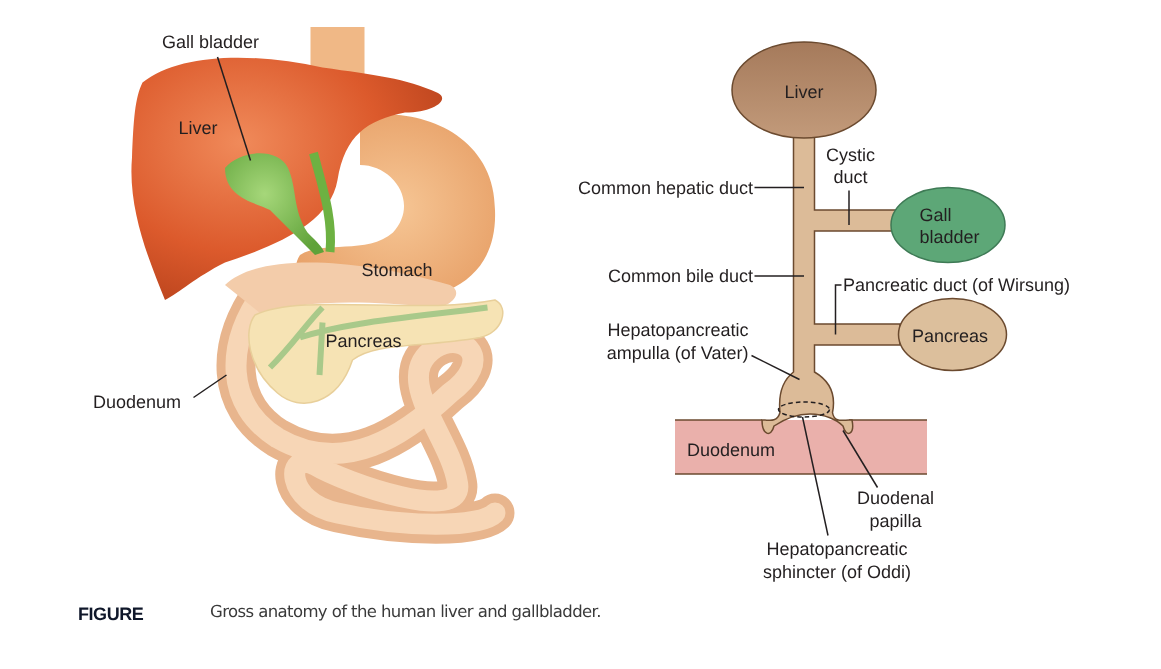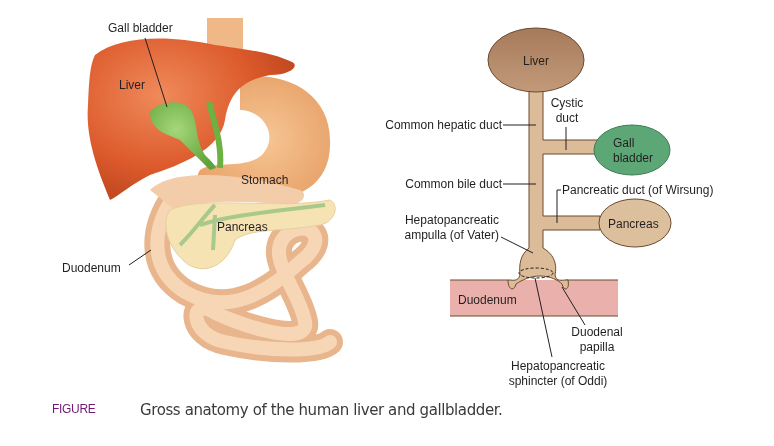--- a/index.html
+++ b/index.html
@@ -3,22 +3,22 @@
 <meta charset="utf-8">
 <style>
   html, body { margin: 0; padding: 0; background: #ffffff; }
   body { width: 774px; height: 446px; position: relative; overflow: hidden; font-family: "Liberation Sans", sans-serif; }
   svg { position: absolute; left: 0; top: 0; }
   .lbl { font-family: "Liberation Sans", sans-serif; font-size: 12px; fill: #231f20; }
   .lblc { font-family: "Liberation Sans", sans-serif; font-size: 12px; fill: #231f20; text-anchor: middle; }
   .lblr { font-family: "Liberation Sans", sans-serif; font-size: 12px; fill: #231f20; text-anchor: end; }
   .leader { stroke: #231f20; stroke-width: 1; fill: none; }
   .caption { position: absolute; top: 402px; left: 52px; font-family: "DejaVu Sans", sans-serif; font-size: 13px; color: #3a3a3a; }
-  .caption .fig { color: #701a75; font-weight: normal; letter-spacing: -0.3px; position: absolute; left: 0; top: 0; font-size: 12px; font-family: "Liberation Sans", sans-serif; }
-  .caption .txt { position: absolute; left: 88px; top: -1px; white-space: nowrap; font-family: "DejaVu Sans", sans-serif; font-size: 15px; letter-spacing: -0.4px; }
+  .caption .fig { color: #0f172a; font-weight: bold; letter-spacing: -0.3px; position: absolute; left: 0; top: 0; font-size: 12px; font-family: "Liberation Sans", sans-serif; }
+  .caption .txt { position: absolute; left: 88px; top: -1px; white-space: nowrap; font-family: "DejaVu Sans", sans-serif; font-size: 11px; letter-spacing: -0.4px; }
 </style>
 </head>
 <body>
 
 <svg width="774" height="446" viewBox="0 0 774 446">
   <defs>
     <radialGradient id="gLiver" cx="0.35" cy="0.35" r="0.75">
       <stop offset="0" stop-color="#f08a5a"></stop>
       <stop offset="0.6" stop-color="#dc5a2c"></stop>
       <stop offset="1" stop-color="#b8421c"></stop>

